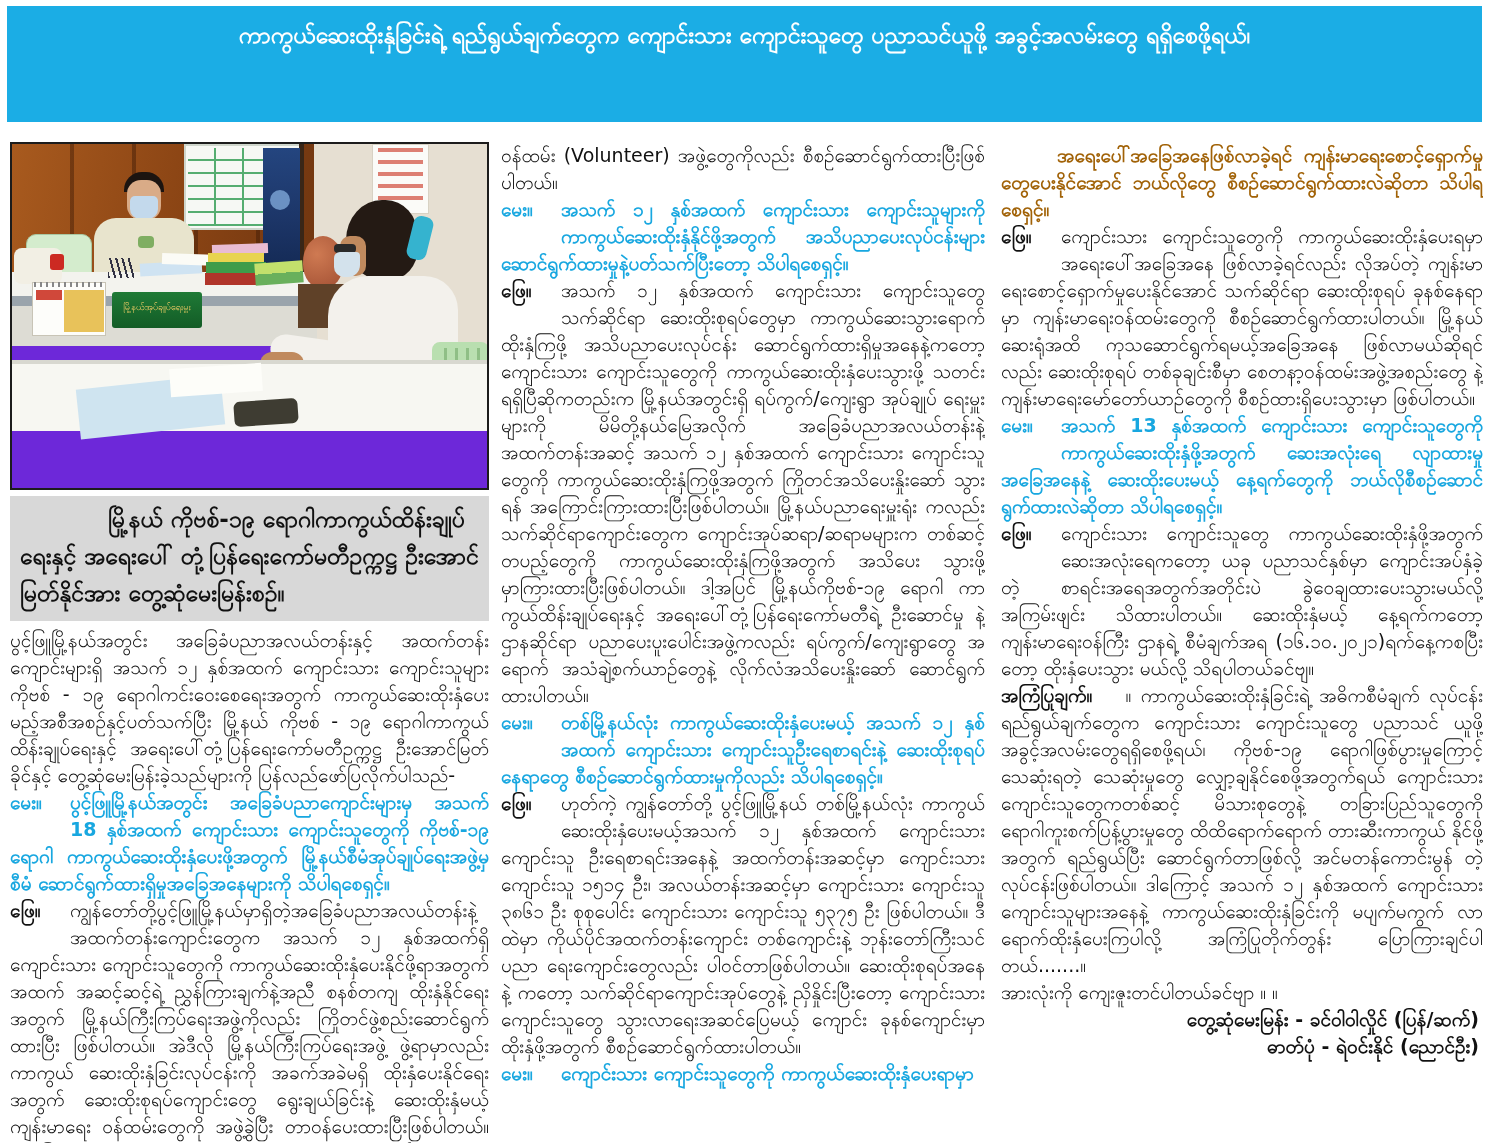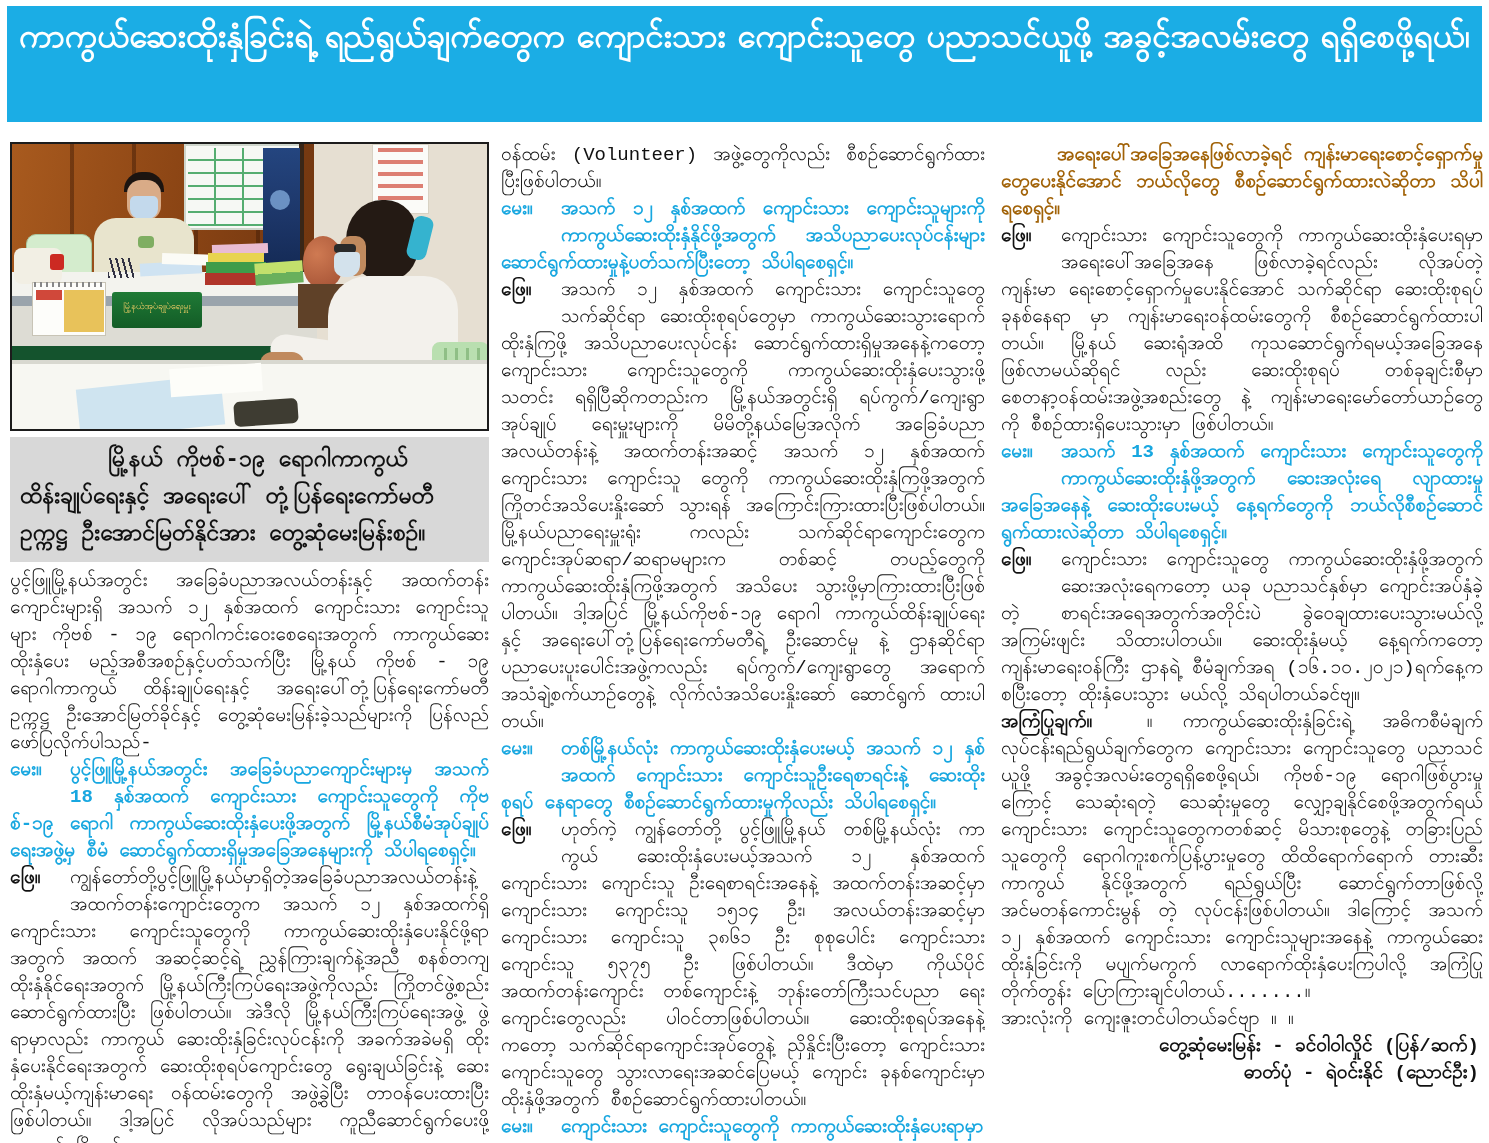--- a/index.html
+++ b/index.html
@@ -1,41 +1,41 @@
 <!DOCTYPE html>
 <html><head>
 <meta charset="utf-8">
 <style>
   html,body{margin:0;padding:0;background:#ffffff;}
   .page{position:relative;width:1489px;height:1143px;background:#ffffff;overflow:hidden;
         font-family:"DejaVu Sans",sans-serif;color:#111;}
   
   .banner{position:absolute;left:7px;top:6px;width:1475px;height:116px;background:#1BADE5;
-          color:#ffffff;font-weight:bold;text-align:center;font-size:33px;line-height:55px;
+          color:#ffffff;font-weight:bold;text-align:center;font-size:23px;line-height:55px;
           padding-top:2px;box-sizing:border-box;overflow:hidden;}
   .banner div{white-space:nowrap;overflow:hidden;}
   
   .col{position:absolute;top:142px;height:1001px;overflow:hidden;font-size:19px;line-height:27px;
-       text-align:justify;font-family:Liberation Mono, monospace;}
+       text-align:justify;}
   .col1{left:10px;width:479px;}
   .col2{left:501px;width:484px;}
   .col3{left:1001px;width:482px;}
   .col p{margin:0;}
   .para{text-align:justify;}
   .qa{position:relative;text-align:justify;}
   .qa .ind{float:left;width:60px;height:54px;}
   .qa .lbl{position:absolute;left:0;top:0;font-weight:bold;}
   .q, .q .lbl{color:#18A7E0;}
   .q{font-weight:600;}
   .cont-q{color:#a16207;font-weight:600;text-indent:56px;}
   .bold{font-weight:bold;margin-right:24px;}
   .byline{text-align:right;font-weight:bold;padding-right:4px;}
   
-  .photo{position:relative;width:479px;height:289px;border:2px solid #1c1c1c;box-sizing:border-box;
-         overflow:hidden;background:#14532d;}
+  .photo{position:relative;width:479px;height:348px;border:2px solid #1c1c1c;box-sizing:border-box;
+         overflow:hidden;background:#6d28d9;}
   .photo div{position:absolute;}
   .caption{margin-top:6px;background:#d8d8d8;padding:5px 10px 9px;font-weight:bold;font-size:23px;
            line-height:37px;text-indent:88px;text-align:left;}
   .first-para{margin-top:6px !important;}
   .plate-text{font-size:9px;line-height:11px;color:#ffd469;text-align:center;overflow:hidden;
               width:100%;top:10px;left:0;}
 </style>
 </head>
 <body>
 

